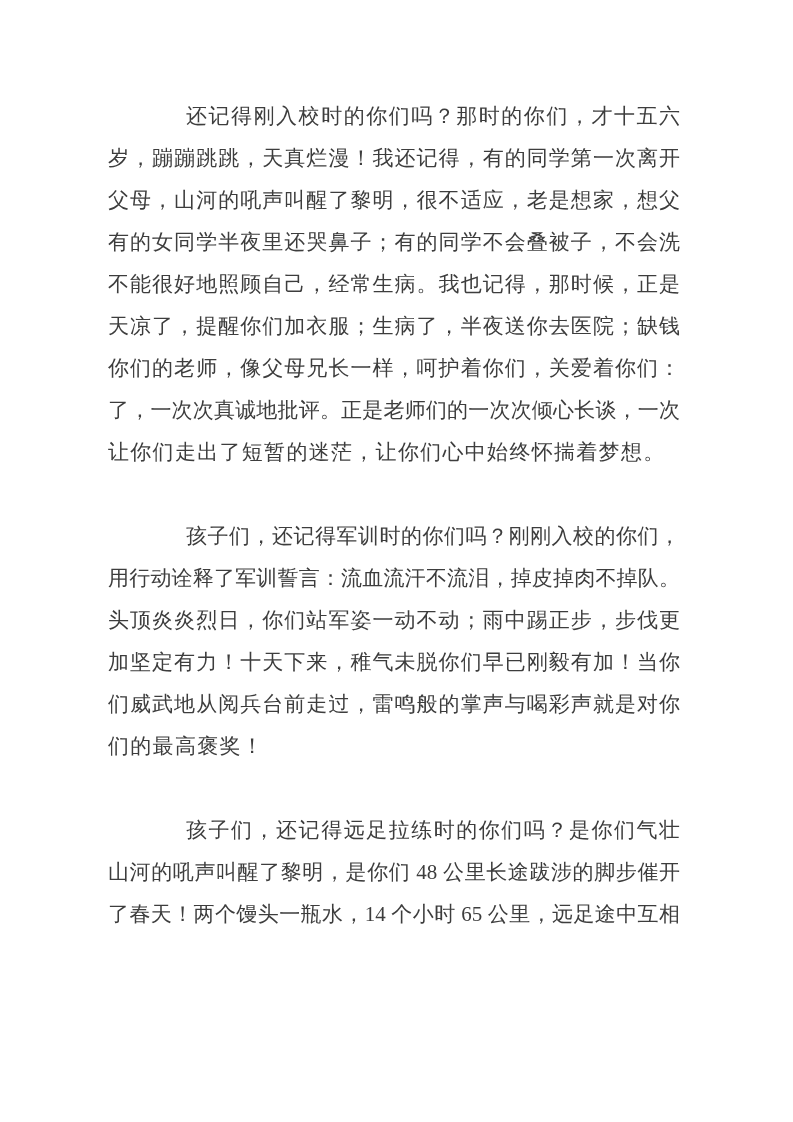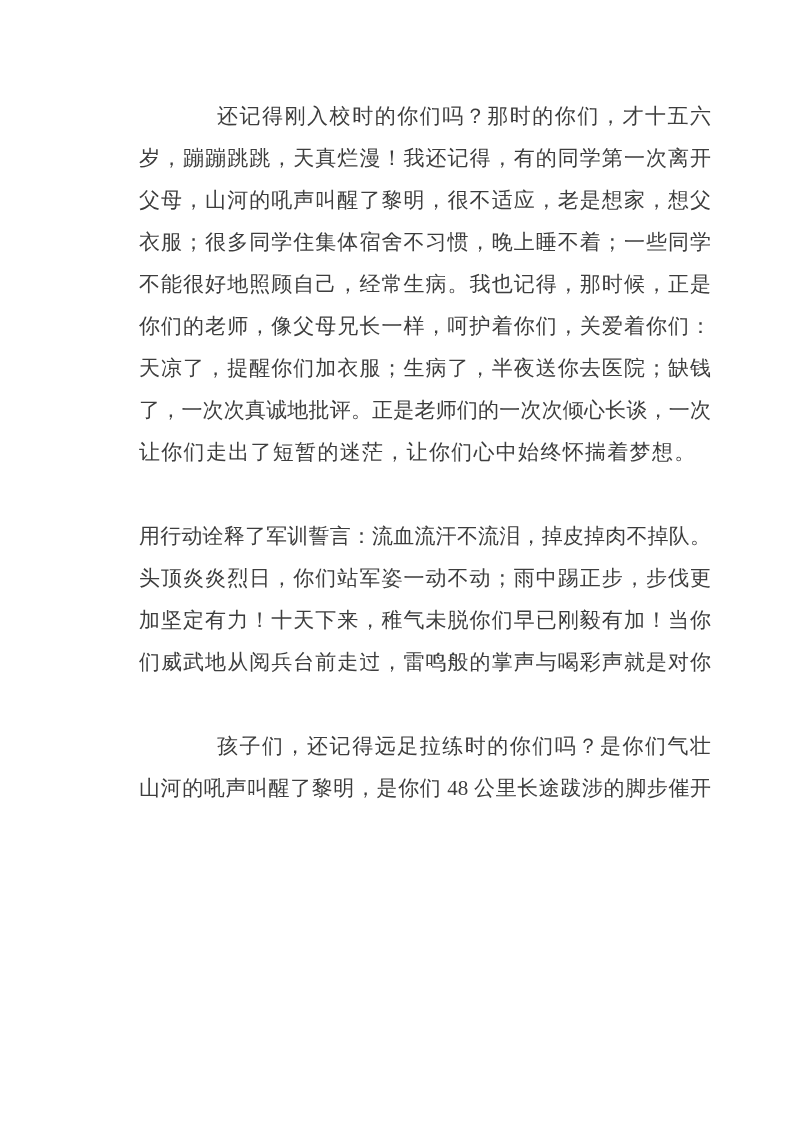--- a/index.html
+++ b/index.html
@@ -24,21 +24,20 @@
   }
   .content {
     position: absolute;
     left: 108px;
     top: 95px;
     width: 572px;
     font-size: 21px;
     line-height: 42px;
     color: #3d3d3d;
     font-weight: 400;
-    margin-left: 31px;
   }
   .paragraph {
     margin: 0 0 42px 0;
   }
   .paragraph:last-child {
     margin-bottom: 0;
   }
   .line {
     height: 42px;
     text-align: justify;
@@ -59,31 +58,34 @@
 </style>
 </head>
 <body>
 
 <div class="page" style="background: rgb(255, 255, 255);">
   <div class="content" style="color: rgb(61, 61, 61);">
       <div class="paragraph">
         <div class="line first">还记得刚入校时的你们吗？那时的你们，才十五六</div>
         <div class="line">岁，蹦蹦跳跳，天真烂漫！我还记得，有的同学第一次离开</div>
         <div class="line">父母，山河的吼声叫醒了黎明，很不适应，老是想家，想父母，</div>
-        <div class="line">衣服；很多同学住集体宿舍不习惯，晚上睡不着；一些同学</div>
+        <div class="line">有的女同学半夜里还哭鼻子；有的同学不会叠被子，不会洗</div>
         <div class="line">不能很好地照顾自己，经常生病。我也记得，那时候，正是</div>
+        <div class="line">天凉了，提醒你们加衣服；生病了，半夜送你去医院；缺钱</div>
         <div class="line">你们的老师，像父母兄长一样，呵护着你们，关爱着你们：</div>
-        <div class="line">天凉了，提醒你们加衣服；生病了，半夜送你去医院；缺钱</div>
         <div class="line">了，一次次真诚地批评。正是老师们的一次次倾心长谈，一次</div>
         <div class="line natural">让你们走出了短暂的迷茫，让你们心中始终怀揣着梦想。</div>
       </div>
       <div class="paragraph">
+        <div class="line first">孩子们，还记得军训时的你们吗？刚刚入校的你们，</div>
         <div class="line">用行动诠释了军训誓言：流血流汗不流泪，掉皮掉肉不掉队。</div>
         <div class="line">头顶炎炎烈日，你们站军姿一动不动；雨中踢正步，步伐更</div>
         <div class="line">加坚定有力！十天下来，稚气未脱你们早已刚毅有加！当你</div>
         <div class="line">们威武地从阅兵台前走过，雷鸣般的掌声与喝彩声就是对你</div>
+        <div class="line natural">们的最高褒奖！</div>
       </div>
       <div class="paragraph">
         <div class="line first">孩子们，还记得远足拉练时的你们吗？是你们气壮</div>
         <div class="line">山河的吼声叫醒了黎明，是你们 48 公里长途跋涉的脚步催开</div>
+        <div class="line">了春天！两个馒头一瓶水，14 个小时 65 公里，远足途中互相</div>
       </div>
     </div>
 </div>
 
 </body></html>

